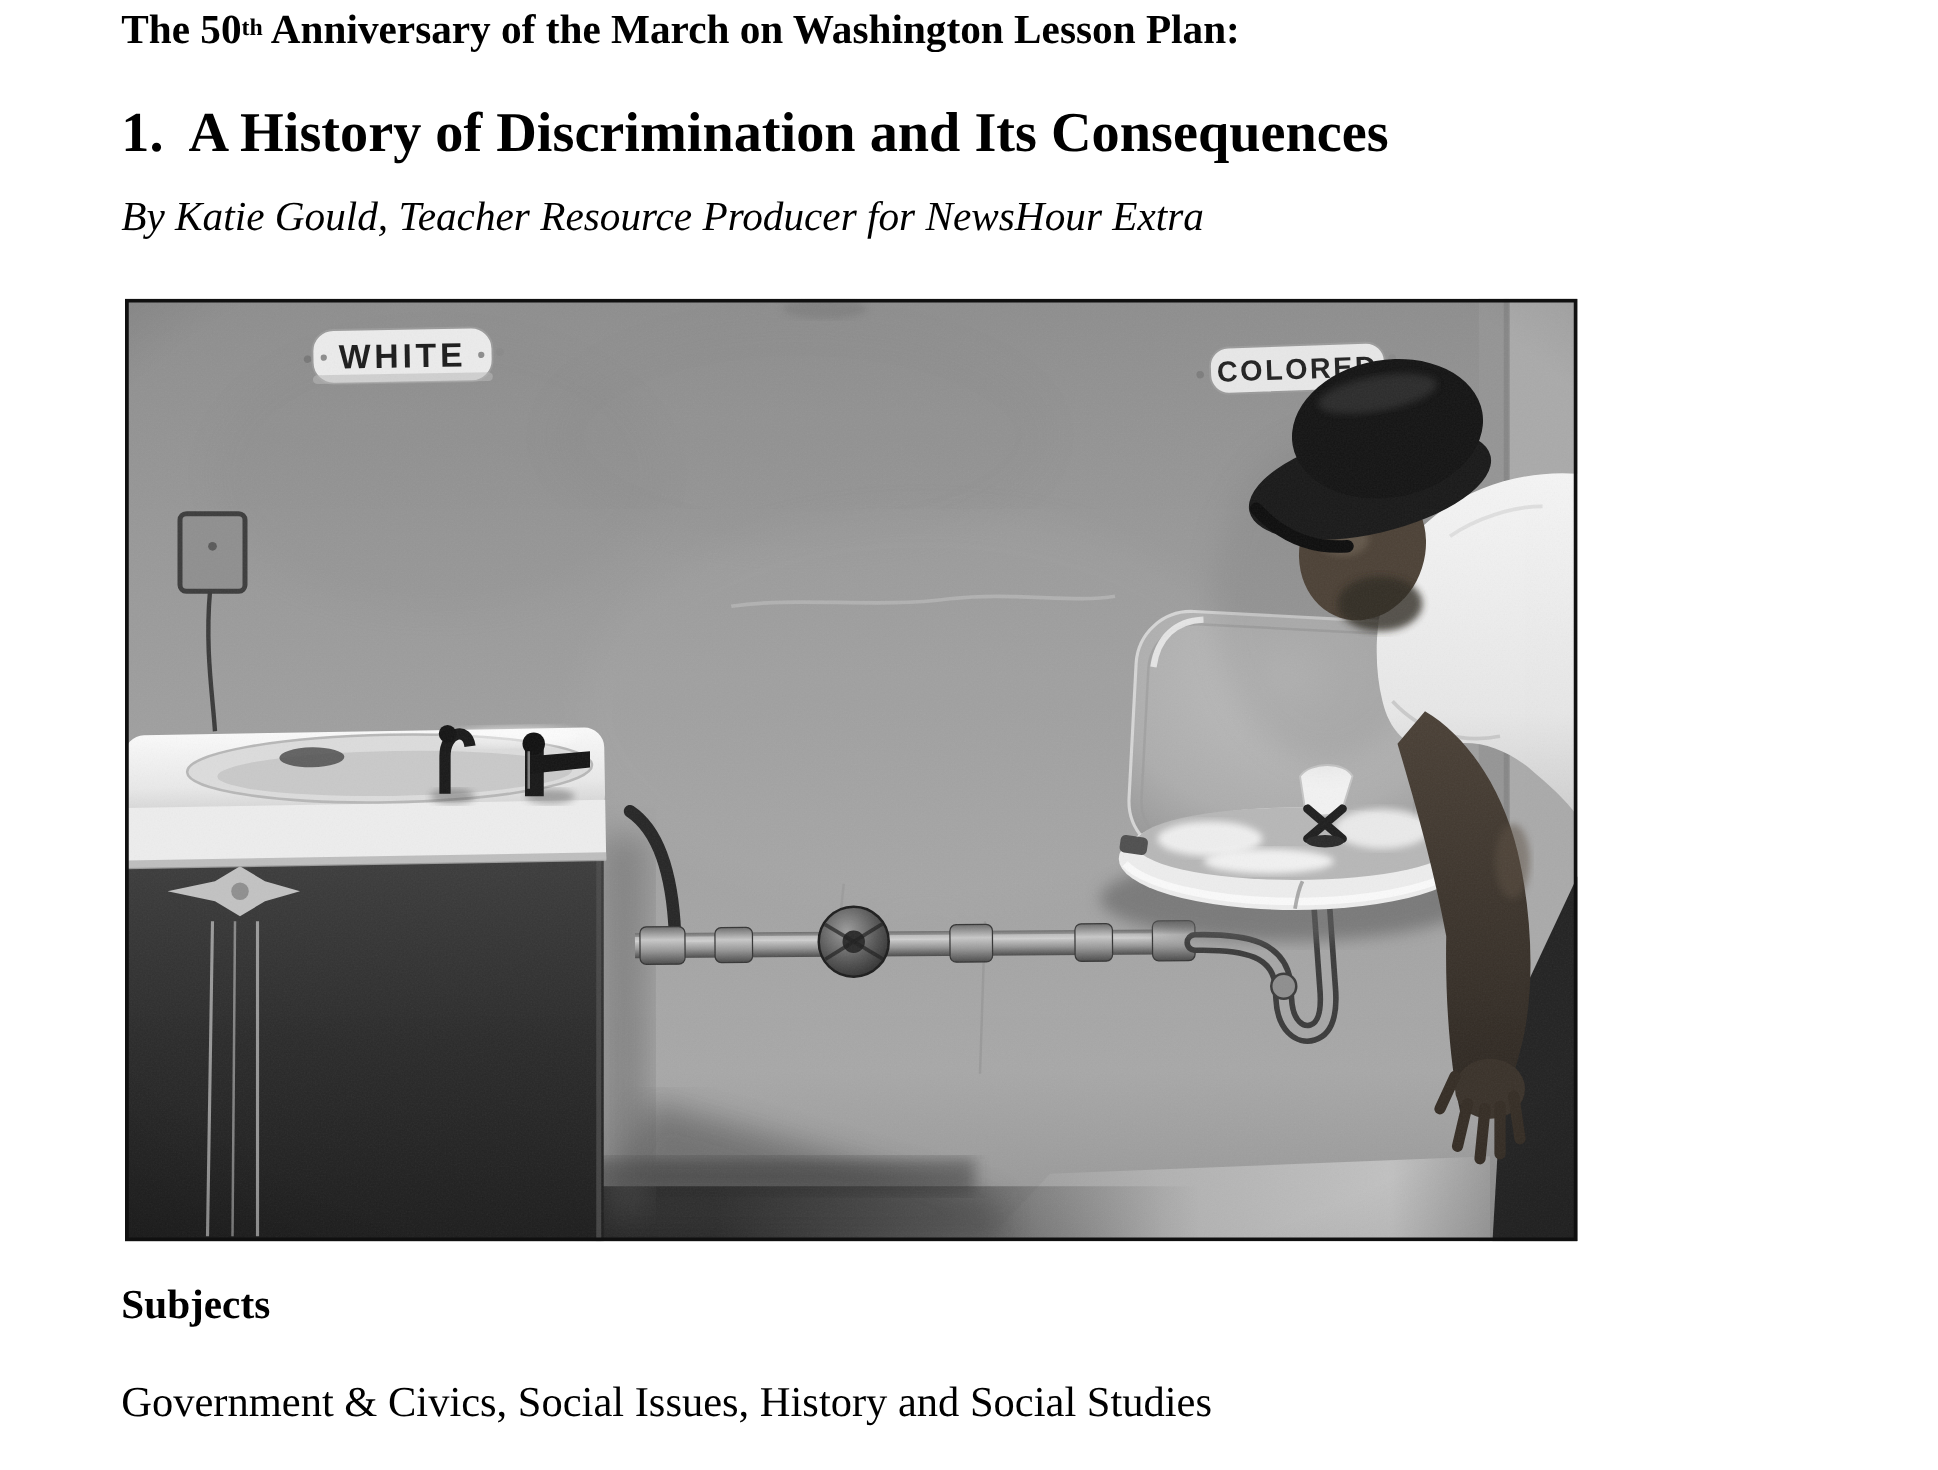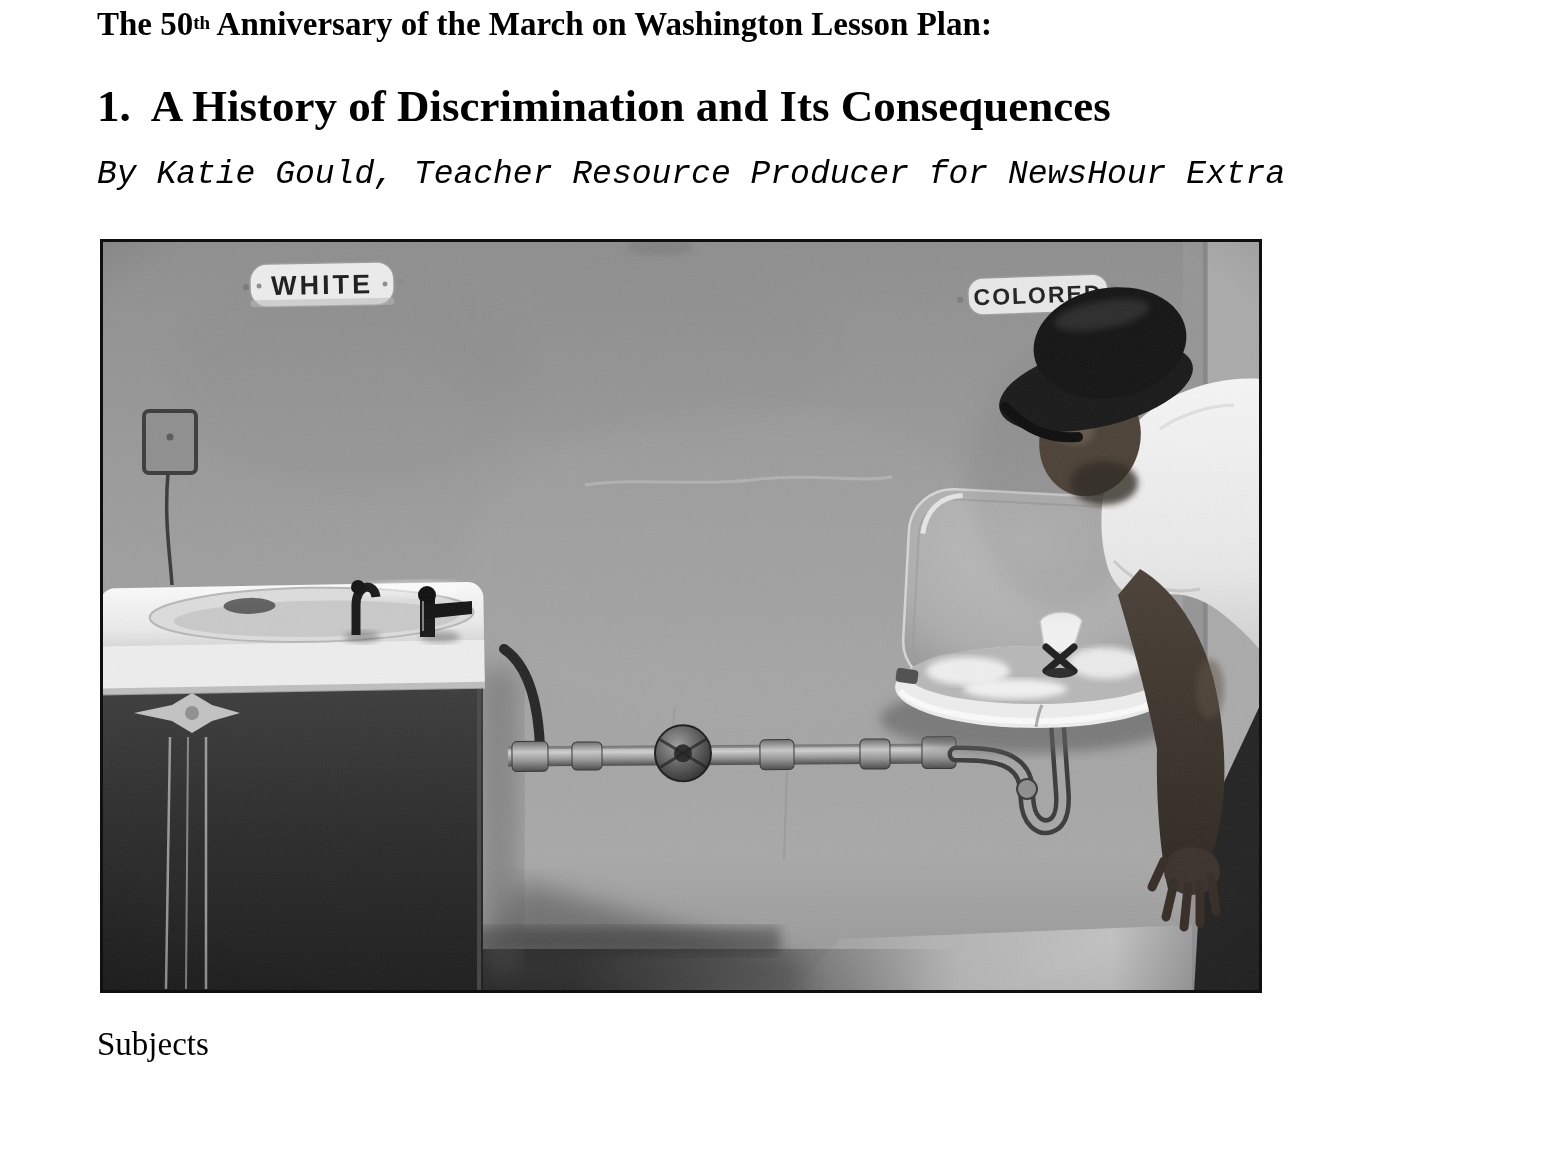--- a/index.html
+++ b/index.html
@@ -8,22 +8,22 @@
     width:1550px;height:1176px;
     background:#ffffff;
     font-family:"Liberation Serif","DejaVu Serif",serif;
     color:#000000;
     overflow:hidden;
   }
   .doc-text{position:absolute;left:97px;white-space:pre-wrap;}
   .title-line{top:6px;font-size:33px;font-weight:bold;}
   .title-line .sup{font-size:19px;vertical-align:6px;letter-spacing:0;}
   .lesson-heading{top:80px;font-size:45px;font-weight:bold;}
-  .byline{top:156px;font-size:33px;font-style:italic;font-weight:normal;font-family:Liberation Mono, monospace;}
-  .subjects-heading{top:1026px;font-size:33px;font-weight:normal;}
+  .byline{top:156px;font-size:33px;font-style:italic;font-weight:normal;}
+  .subjects-heading{top:1026px;font-size:33px;font-weight:bold;}
   .subjects-text{top:1104px;font-size:34px;}
   .photo-figure{
     position:absolute;left:100px;top:239px;width:1162px;height:754px;
     margin:0;line-height:0;
   }
   .photo-figure svg{display:block;}
 </style>
 </head>
 <body>
 
@@ -273,14 +273,15 @@
       </g>
 
       <rect x="0" y="0" width="1162" height="754" filter="url(#grainF)" opacity="0.07"></rect>
       <rect x="0" y="0" width="1162" height="754" fill="url(#vignG)"></rect>
       <rect x="1.5" y="1.5" width="1159" height="751" fill="none" stroke="#101010" stroke-width="3"></rect>
     </svg>
   </figure>
 
   <div class="doc-text subjects-heading">Subjects</div>
 
+  <div class="doc-text subjects-text">Government &amp; Civics, Social Issues, History and Social Studies</div>
 
 </div>
 
 </body></html>

